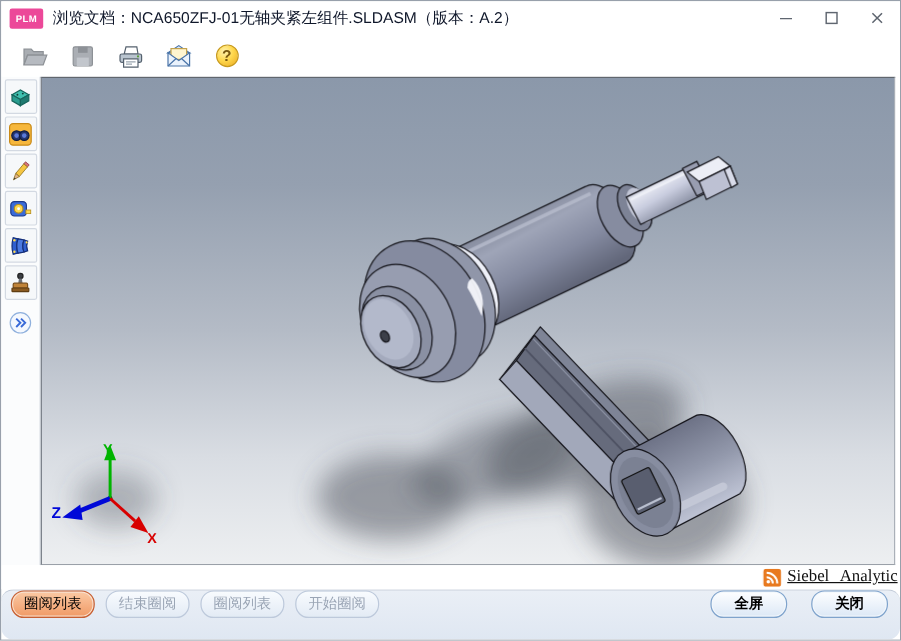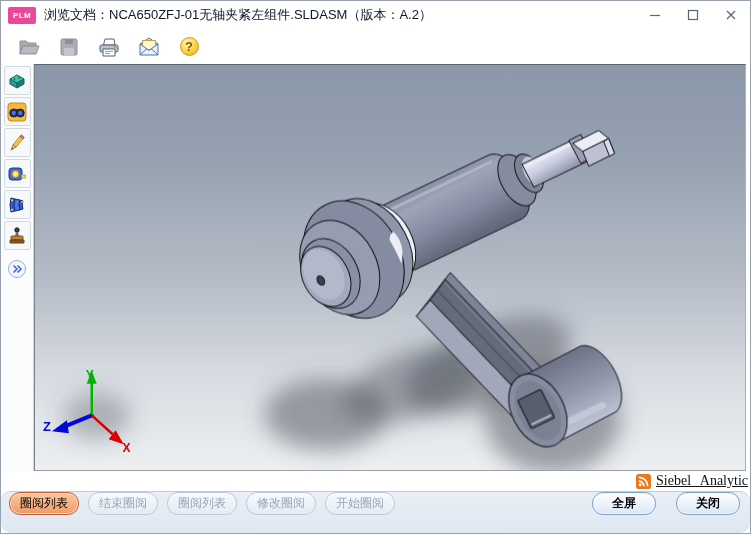--- a/index.html
+++ b/index.html
@@ -292,21 +292,20 @@
       </svg>
       <span class="watermark-text">Siebel Analytic</span>
     </div>
   </div>
 
   <div class="footer">
     <div class="left">
       <div class="btn active">圈阅列表</div>
       <div class="btn disabled">结束圈阅</div>
       <div class="btn disabled">圈阅列表</div>
-      <div class="btn disabled">修改圈阅</div>
       <div class="btn disabled">开始圈阅</div>
     </div>
     <div class="right">
       <div class="btn normal">全屏</div>
       <div class="btn normal">关闭</div>
     </div>
   </div>
 
 </div>
 

